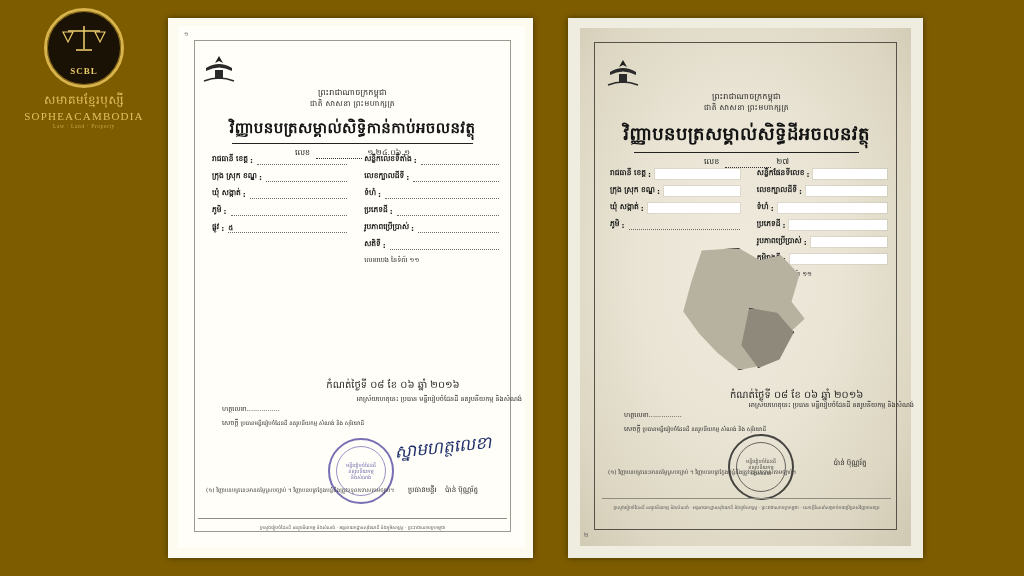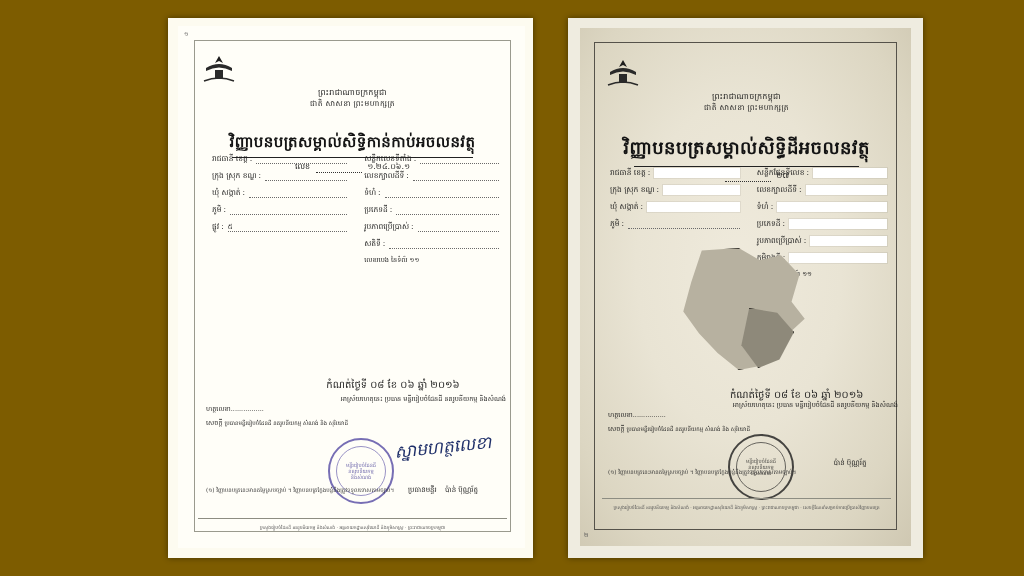--- a/index.html
+++ b/index.html
@@ -120,21 +120,21 @@
   }
   .kh-nation { font-size: 8px; letter-spacing: .3px; }
   .kh-motto  { font-size: 7.5px; letter-spacing: .6px; margin-top: 1px; }
 
   .title {
     text-align: center;
     font-size: 15px;
     font-weight: bold;
     letter-spacing: .4px;
     color: #141414;
-    margin-top: 24px;
+    margin-top: 10px;
     font-family: "DejaVu Sans", sans-serif;
   }
   #doc-right .title { font-size: 18px; }
 
   .title-underline {
     width: 78%;
     height: 1px;
     background: #222;
     margin: 3px auto 0;
   }
@@ -161,23 +161,24 @@
     top: 128px;
     display: flex;
     justify-content: space-between;
     font-size: 7.5px;
     color: #1a1a1a;
   }
   #doc-right .fields { top: 140px; left: 30px; right: 24px; }
   .col { width: 47%; }
   .field-row {
     display: flex;
-    align-items: flex-start;
+    align-items: flex-end;
     margin-bottom: 6px;
     height: 11px;
+    font-weight: bold;
   }
   .field-label { white-space: nowrap; }
   .field-colon { margin: 0 2px; }
   .field-value {
     flex: 1;
     border-bottom: 1px dotted #6a6a6a;
     height: 9px;
     margin-left: 2px;
     font-size: 7px;
     color: #202020;
@@ -229,20 +230,21 @@
     position: absolute;
     font-size: 10px;
     color: #1b1b1b;
     text-align: center;
   }
   .body-lines {
     position: absolute;
     font-size: 6.5px;
     color: #1b1b1b;
     line-height: 1.6;
+    margin-left: 16px;
   }
   .sig-area {
     position: absolute;
     text-align: center;
     font-size: 7px;
     color: #1b1b1b;
   }
   .sig-script {
     font-family: "Liberation Serif", serif;
     font-style: italic;
@@ -296,20 +298,35 @@
     color: #555;
     line-height: 1.6;
     text-align: center;
   }
 </style>
 </head>
 <body>
 
 <div id="page">
 
+  <div class="logo-wrap">
+    <div class="logo-circle">
+      <svg class="logo-scale" viewBox="0 0 46 34">
+        <line x1="23" y1="3" x2="23" y2="26" stroke="#e8c86a" stroke-width="1.6"></line>
+        <line x1="7" y1="8" x2="39" y2="8" stroke="#e8c86a" stroke-width="1.6"></line>
+        <path d="M2 9 L12 9 L7 19 Z" fill="none" stroke="#e8c86a" stroke-width="1.2"></path>
+        <path d="M34 9 L44 9 L39 19 Z" fill="none" stroke="#e8c86a" stroke-width="1.2"></path>
+        <line x1="15" y1="27" x2="31" y2="27" stroke="#e8c86a" stroke-width="1.6"></line>
+      </svg>
+      <div class="logo-text-sm">SCBL</div>
+    </div>
+    <div class="logo-khmer">សមាគមខ្មែរបុស្សី</div>
+    <div class="logo-latin">SOPHEACAMBODIA</div>
+    <div class="logo-sub">Law · Land · Property</div>
+  </div>
 
   <div class="doc" id="doc-left">
     <div class="paper">
       <div class="page-corner" style="left:6px; top:4px;">១</div>
       <div class="inner-border"></div>
 
       <div style="position:absolute; left:20px; right:18px; top:28px;">
         <svg class="emblem" viewBox="0 0 42 30">
           <path d="M21 2 L25 9 L21 7 L17 9 Z" fill="#1d1d1d"></path>
           <path d="M8 14 Q21 6 34 14 L34 17 Q21 10 8 17 Z" fill="#2a2a2a"></path>

